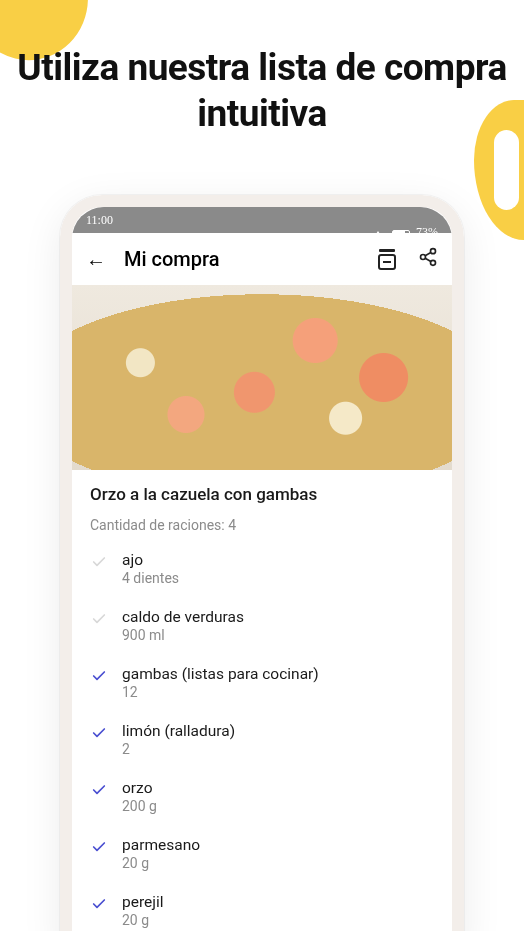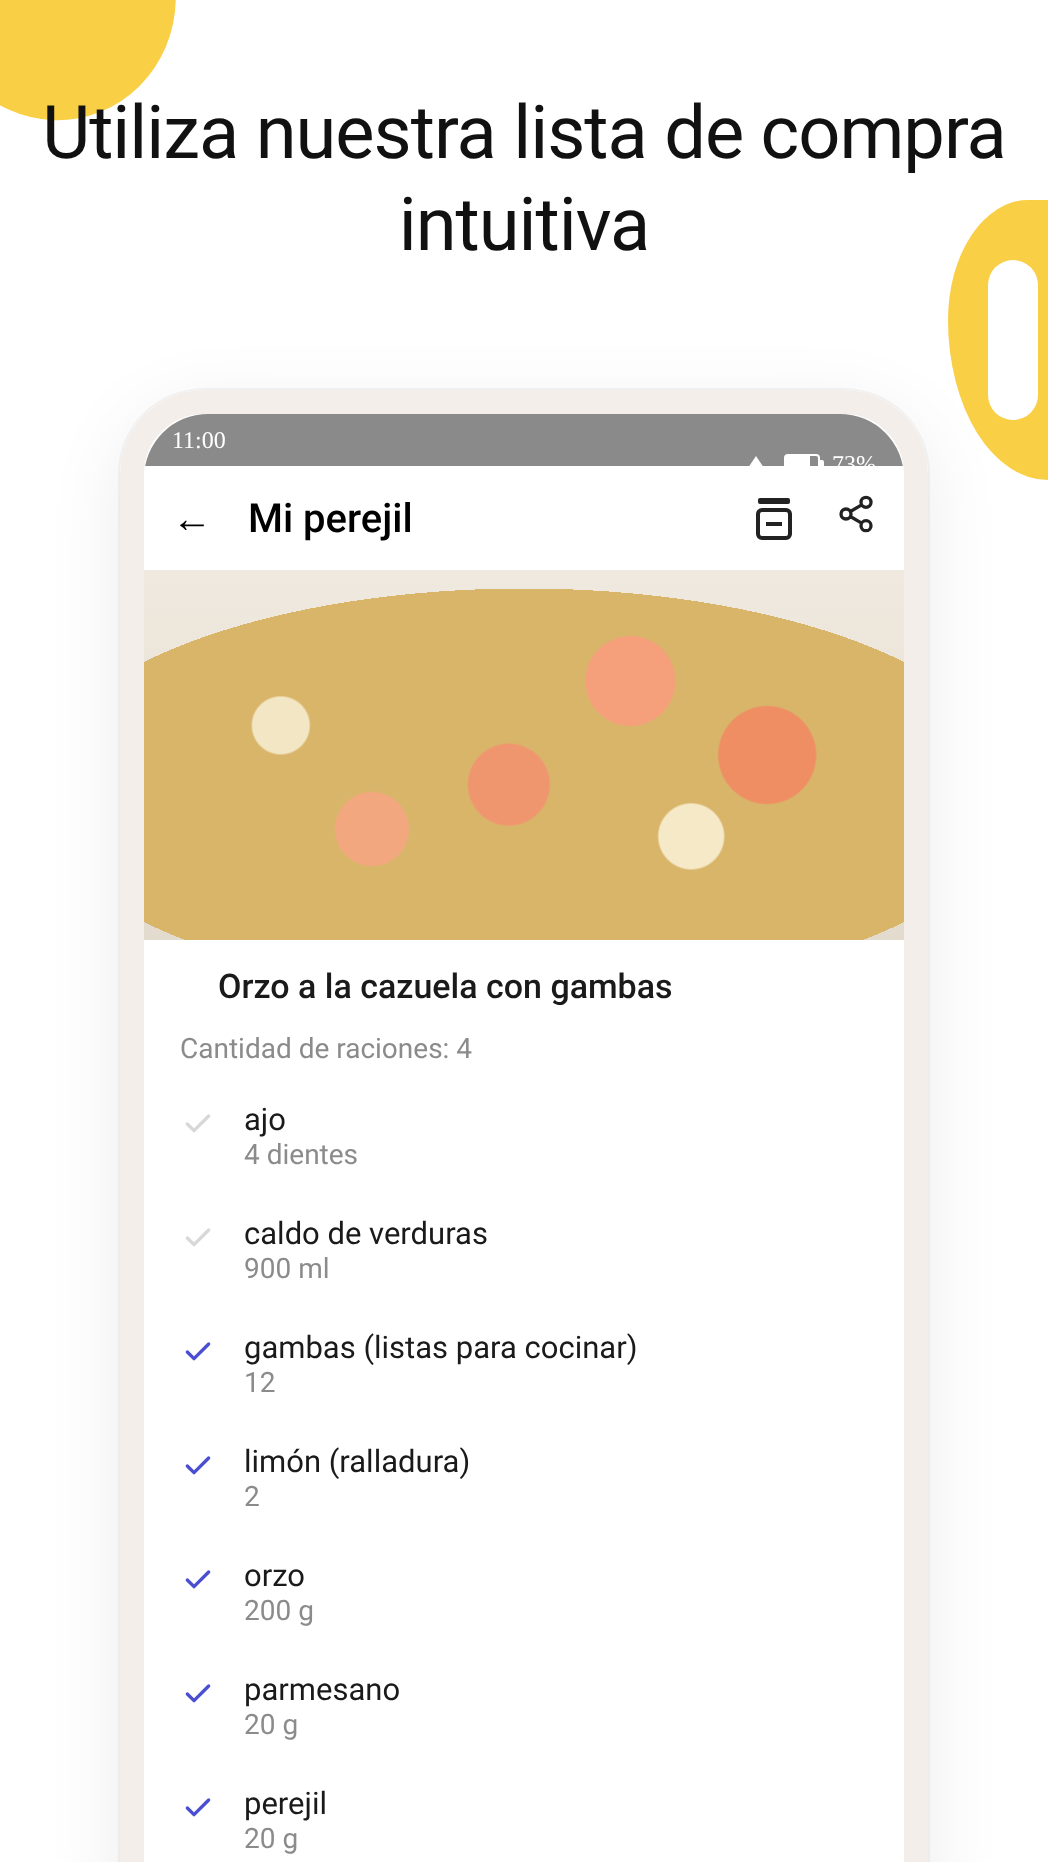--- a/index.html
+++ b/index.html
@@ -34,21 +34,21 @@
     width:25px; height:80px;
     background:#fff;
     border-radius:20px;
   }
   .headline {
     position: absolute;
     top: 45px;
     left: 0; right: 0;
     text-align: center;
     font-size: 37px;
-    font-weight: 400;
+    font-weight: 700;
     line-height: 1.25;
     color: #111;
     letter-spacing: -0.5px;
   }
   .phone-frame {
     position: absolute;
     top: 195px;
     left: 60px;
     width: 404px;
     height: 780px;
@@ -75,21 +75,21 @@
     background: #8a8a8a;
     color: #fff;
     display:flex;
     align-items:center;
     justify-content:space-between;
     padding: 0 14px;
     font-size:12px;
     font-weight:500;
     font-family:Liberation Serif, serif;
   }
-  .status-right { display:flex; align-items:center; gap:6px;margin-top:24px; }
+  .status-right { display:flex; align-items:flex-end; gap:6px;margin-top:24px; }
   .wifi-tri {
     width:0;height:0;
     border-left:6px solid transparent;
     border-right:6px solid transparent;
     border-bottom:9px solid #fff;
   }
   .battery {
     width:18px;height:10px;
     border:1px solid #fff;
     border-radius:2px;
@@ -123,21 +123,21 @@
       radial-gradient(circle at 64% 30%, #f5a07a 0 22px, transparent 23px),
       radial-gradient(circle at 48% 58%, #f0966e 0 20px, transparent 21px),
       radial-gradient(circle at 82% 50%, #ef8d63 0 24px, transparent 25px),
       radial-gradient(circle at 30% 70%, #f3a77f 0 18px, transparent 19px),
       radial-gradient(circle at 18% 42%, #f2e6c4 0 14px, transparent 15px),
       radial-gradient(circle at 72% 72%, #f5e9c8 0 16px, transparent 17px),
       radial-gradient(ellipse 65% 55% at 50% 60%, #d9b56a 0 100%, transparent),
       linear-gradient(#efe9df,#e3dbce);
   }
   .recipe-block { padding: 14px 18px 6px; }
-  .recipe-title { font-size:17px; font-weight:500; color:#1a1a1a;margin-left:19px; }
+  .recipe-title { font-size:17px; font-weight:500; color:#1a1a1a; }
   .recipe-sub { font-size:14px; color:#8b8b8b; margin-top:13px; }
   .ingredients { padding: 0 18px; }
   .ing-row {
     display:flex;
     align-items:flex-start;
     gap:14px;
     padding: 12px 0 10px;
   }
   .check {
     width:18px;height:18px;
@@ -169,21 +169,21 @@
         <div class="wifi-tri"></div>
         <div class="battery">
             <div class="battery-fill"></div>
           </div>
         <span>73%</span>
       </div>
     </div>
 
     <div class="app-bar">
       <span class="back-arrow">←</span>
-      <span class="app-title">Mi perejil</span>
+      <span class="app-title">Mi compra</span>
       <div class="app-icons">
         <div class="jar-icon">
           <div class="jar-lid"></div>
             <div class="jar-body"></div>
         </div>
         <div class="share-icon">
           <svg viewBox="0 0 24 24" fill="none" stroke="#222" stroke-width="2">
             <circle cx="18" cy="5" r="3"></circle>
               <circle cx="6" cy="12" r="3"></circle>
               <circle cx="18" cy="19" r="3"></circle>

